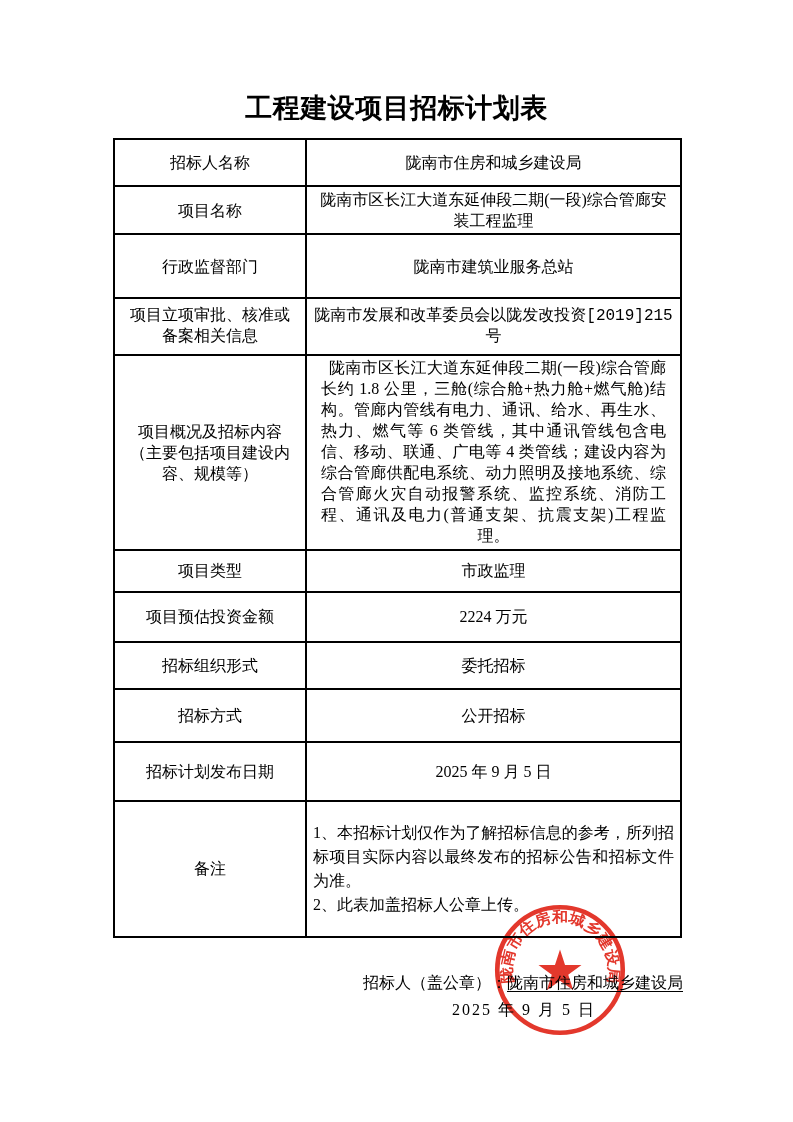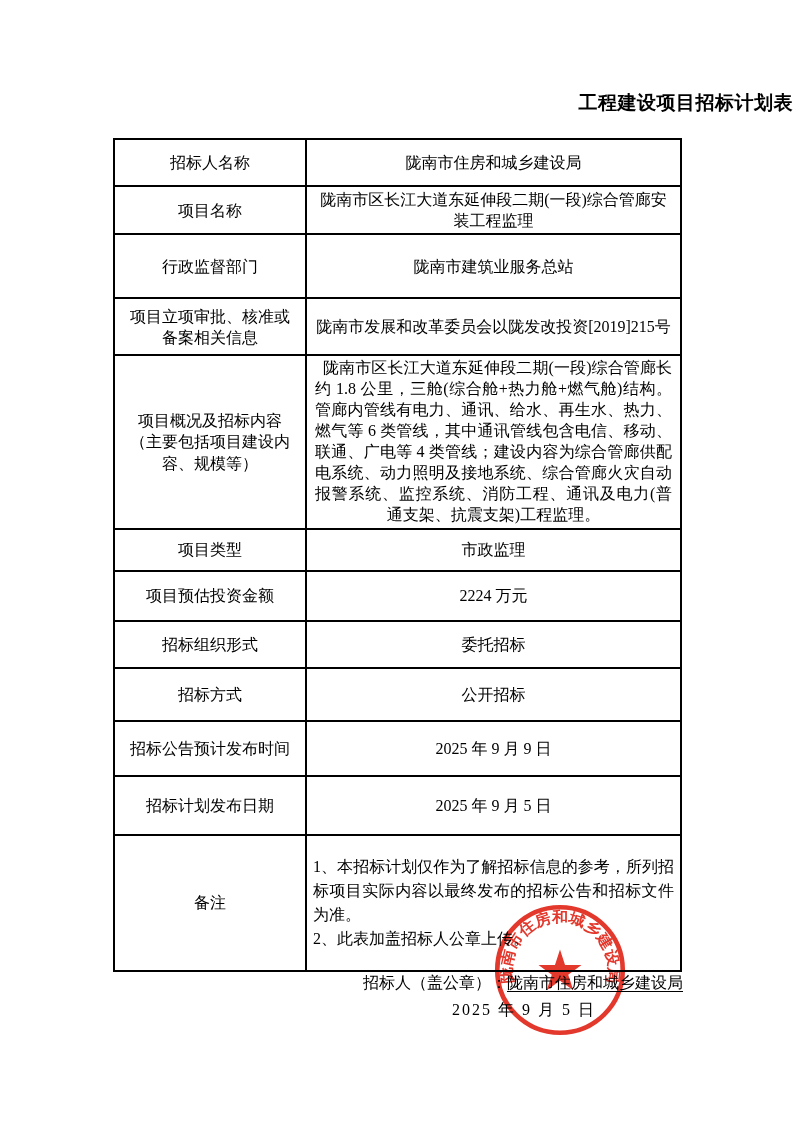--- a/index.html
+++ b/index.html
@@ -2,42 +2,42 @@
 <html><head>
 <meta charset="utf-8">
 <style>
   html,body{margin:0;padding:0;background:#ffffff;}
   .page{
     position:relative;width:793px;height:1122px;background:#ffffff;
     font-family:"Liberation Serif","DejaVu Serif",serif;color:#000;overflow:hidden;
   }
   .title{
     position:absolute;top:90px;left:0;width:100%;margin:0;
-    text-align:right;font-size:19px;font-weight:bold;letter-spacing:0.5px;
+    text-align:center;font-size:27px;font-weight:bold;letter-spacing:0.5px;
   }
   .doc-table{
     position:absolute;left:113px;top:138px;width:567px;
     border-collapse:collapse;table-layout:fixed;font-size:16px;
   }
   .doc-table col.c1{width:192px;}
   .doc-table col.c2{width:375px;}
   .doc-table td{
     border:2px solid #000;vertical-align:middle;line-height:1.32;
     padding:2px 6px;word-break:break-all;
   }
   .doc-table td.lbl{text-align:center;padding:2px 8px;}
   .doc-table td.val{text-align:center;}
   
-  tr.r0{height:47px;} tr.r1{height:36px;} tr.r2{height:64px;} tr.r3{height:57px;}
+  tr.r0{height:47px;} tr.r1{height:36px;} tr.r2{height:64px;} tr.r3{height:57px;font-family:Liberation Mono, monospace;}
   tr.r4{height:168px;} tr.r5{height:42px;margin-left:18px;} tr.r6{height:50px;} tr.r7{height:47px;}
   tr.r8{height:53px;} tr.r9{height:55px;} tr.r10{height:59px;} tr.r11{height:98px;}
   
   tr.r4 td.val{
     text-align:justify;text-align-last:center;text-indent:8px;
-    padding:2px 8px;line-height:1.31;
+    padding:2px 14px;line-height:1.31;
   }
   
   tr.r11 td.val{
     text-align:justify;text-align-last:left;white-space:pre-line;
     padding:19px 6px;line-height:1.5;
   }
   .sig{
     position:absolute;left:363px;top:969px;width:322px;
     font-size:16px;line-height:27px;
   }
@@ -92,24 +92,20 @@
         <td class="val">2224 万元</td>
       </tr>
       <tr class="r7">
         <td class="lbl">招标组织形式</td>
         <td class="val">委托招标</td>
       </tr>
       <tr class="r8">
         <td class="lbl">招标方式</td>
         <td class="val">公开招标</td>
       </tr>
-      <tr class="r9">
-        <td class="lbl">招标公告预计发布时间</td>
-        <td class="val">2025 年 9 月 9 日</td>
-      </tr>
       <tr class="r10">
         <td class="lbl">招标计划发布日期</td>
         <td class="val">2025 年 9 月 5 日</td>
       </tr>
       <tr class="r11">
         <td class="lbl">备注</td>
         <td class="val">1、本招标计划仅作为了解招标信息的参考，所列招标项目实际内容以最终发布的招标公告和招标文件为准。
 2、此表加盖招标人公章上传。</td>
       </tr>
     </tbody>

